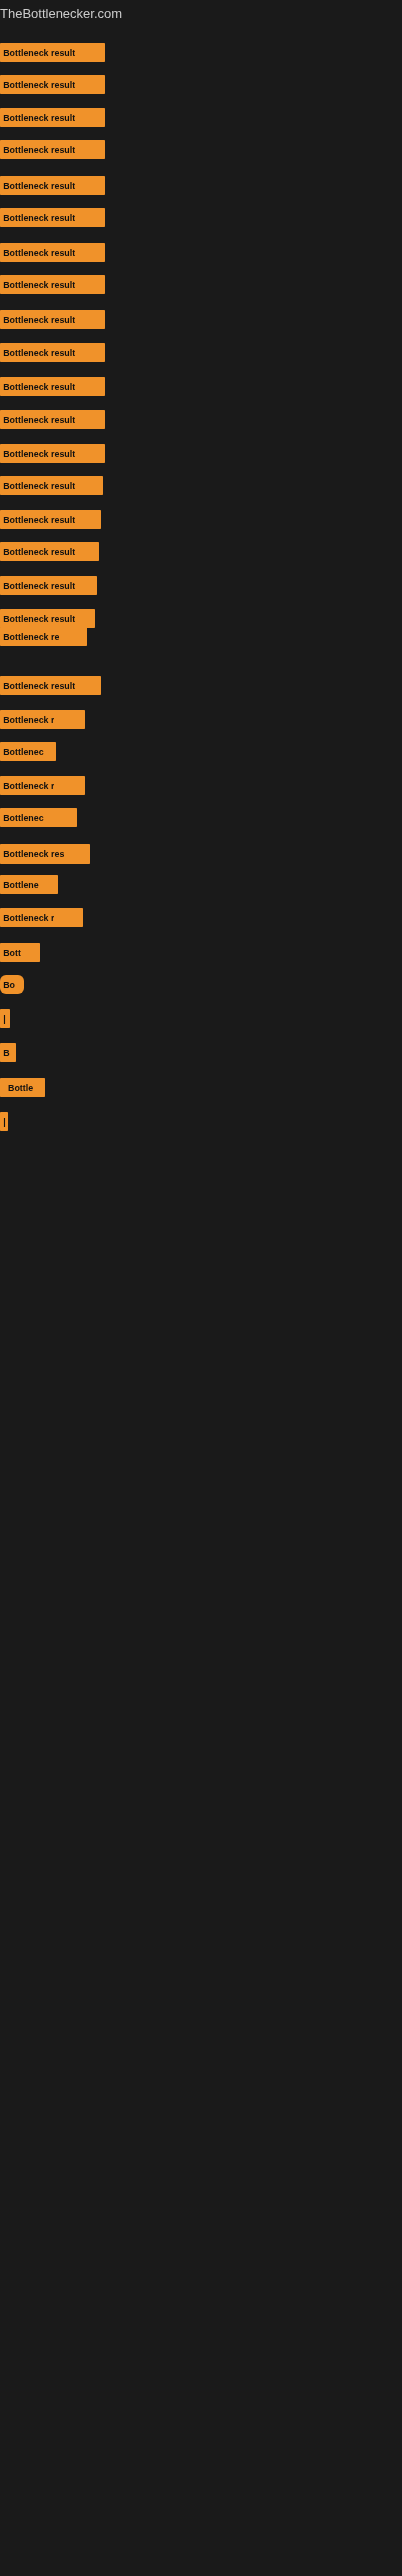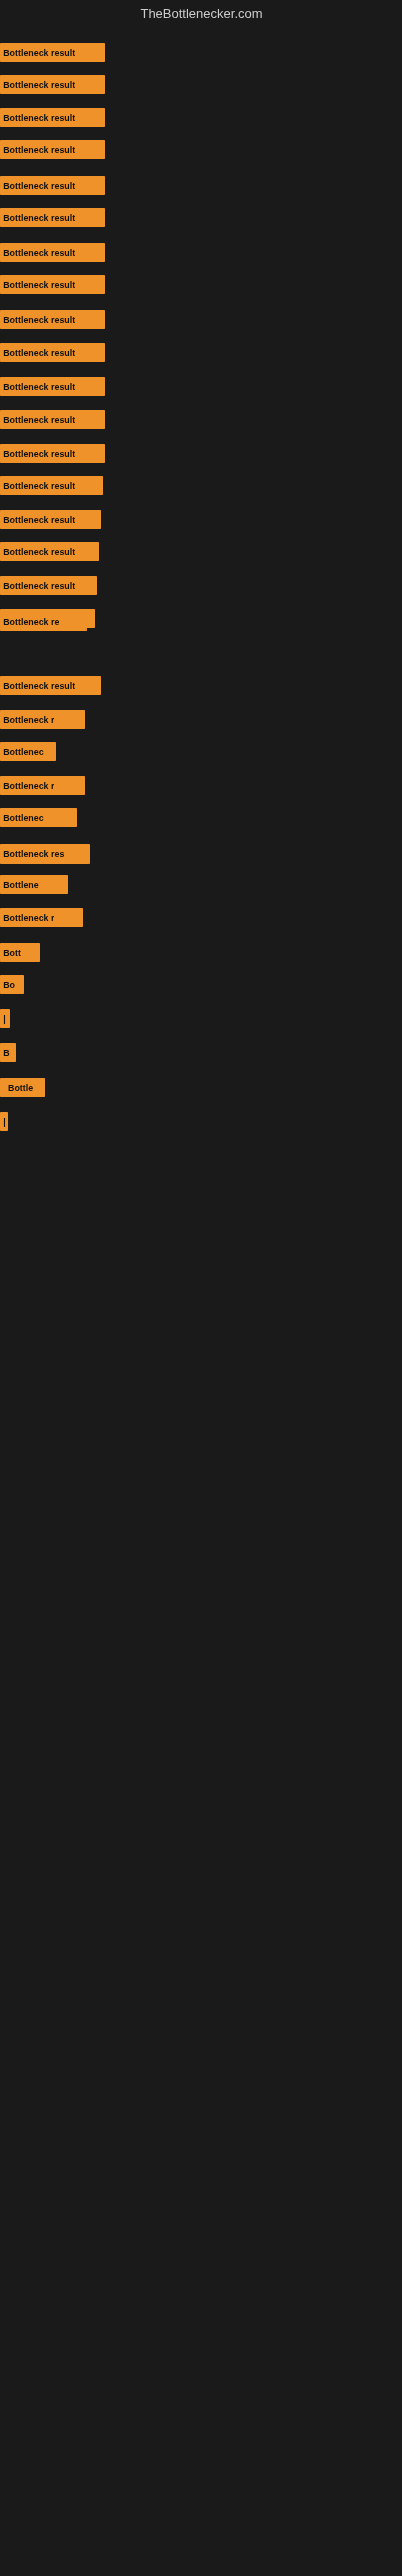--- a/index.html
+++ b/index.html
@@ -10,21 +10,21 @@
 
     body {
       width: 403px;
       min-height: 2576px;
       background-color: #1a1a1a;
       font-family: Arial, sans-serif;
       position: relative;
     }
 
     .site-title {
-      text-align: center;
+      text-align: left;
       color: #cccccc;
       font-size: 13px;
       padding: 6.4px 0 3.2px 0;
     }
 
     .chart-area {
       position: relative;
       width: 403px;
       height: 2536px;
       padding-top: 8px;
@@ -144,21 +144,21 @@
     <div class="bar-item" style="top: 549px;">
       <div class="bar-rect" style="width: 97px;">
         <span class="bar-label">Bottleneck result</span>
       </div>
     </div>
     <div class="bar-item" style="top: 582px;">
       <div class="bar-rect" style="width: 95px;">
         <span class="bar-label">Bottleneck result</span>
       </div>
     </div>
-    <div class="bar-item" style="top: 585px;">
+    <div class="bar-item" style="top: 600px;">
       <div class="bar-rect" style="width: 87px;">
         <span class="bar-label">Bottleneck re</span>
       </div>
     </div>
     <div class="bar-item" style="top: 649px;">
       <div class="bar-rect" style="width: 101px;">
         <span class="bar-label">Bottleneck result</span>
       </div>
     </div>
     <div class="bar-item" style="top: 683px;">
@@ -180,36 +180,36 @@
       <div class="bar-rect" style="width: 77px;">
         <span class="bar-label">Bottlenec</span>
       </div>
     </div>
     <div class="bar-item" style="top: 815px; align-items: flex-end;">
       <div class="bar-rect" style="width: 90px;">
         <span class="bar-label">Bottleneck res</span>
       </div>
     </div>
     <div class="bar-item" style="top: 848px;">
-      <div class="bar-rect" style="width: 68px;">
+      <div class="bar-rect" style="width: 58px;">
         <span class="bar-label">Bottlene</span>
       </div>
     </div>
     <div class="bar-item" style="top: 881px;">
       <div class="bar-rect" style="width: 83px;">
         <span class="bar-label">Bottleneck r</span>
       </div>
     </div>
     <div class="bar-item" style="top: 916px; text-align: center;">
       <div class="bar-rect" style="width: 40px;">
         <span class="bar-label">Bott</span>
       </div>
     </div>
     <div class="bar-item" style="top: 948px;">
-      <div class="bar-rect" style="width: 24px;">
+      <div class="bar-rect" style="width: 24px; border-radius: 6px;">
         <span class="bar-label">Bo</span>
       </div>
     </div>
     <div class="bar-item" style="top: 982px;">
       <div class="bar-rect" style="width: 9.7px;">
         <span class="bar-label">|</span>
       </div>
     </div>
     <div class="bar-item" style="top: 1016px;">
       <div class="bar-rect" style="width: 16px;">

